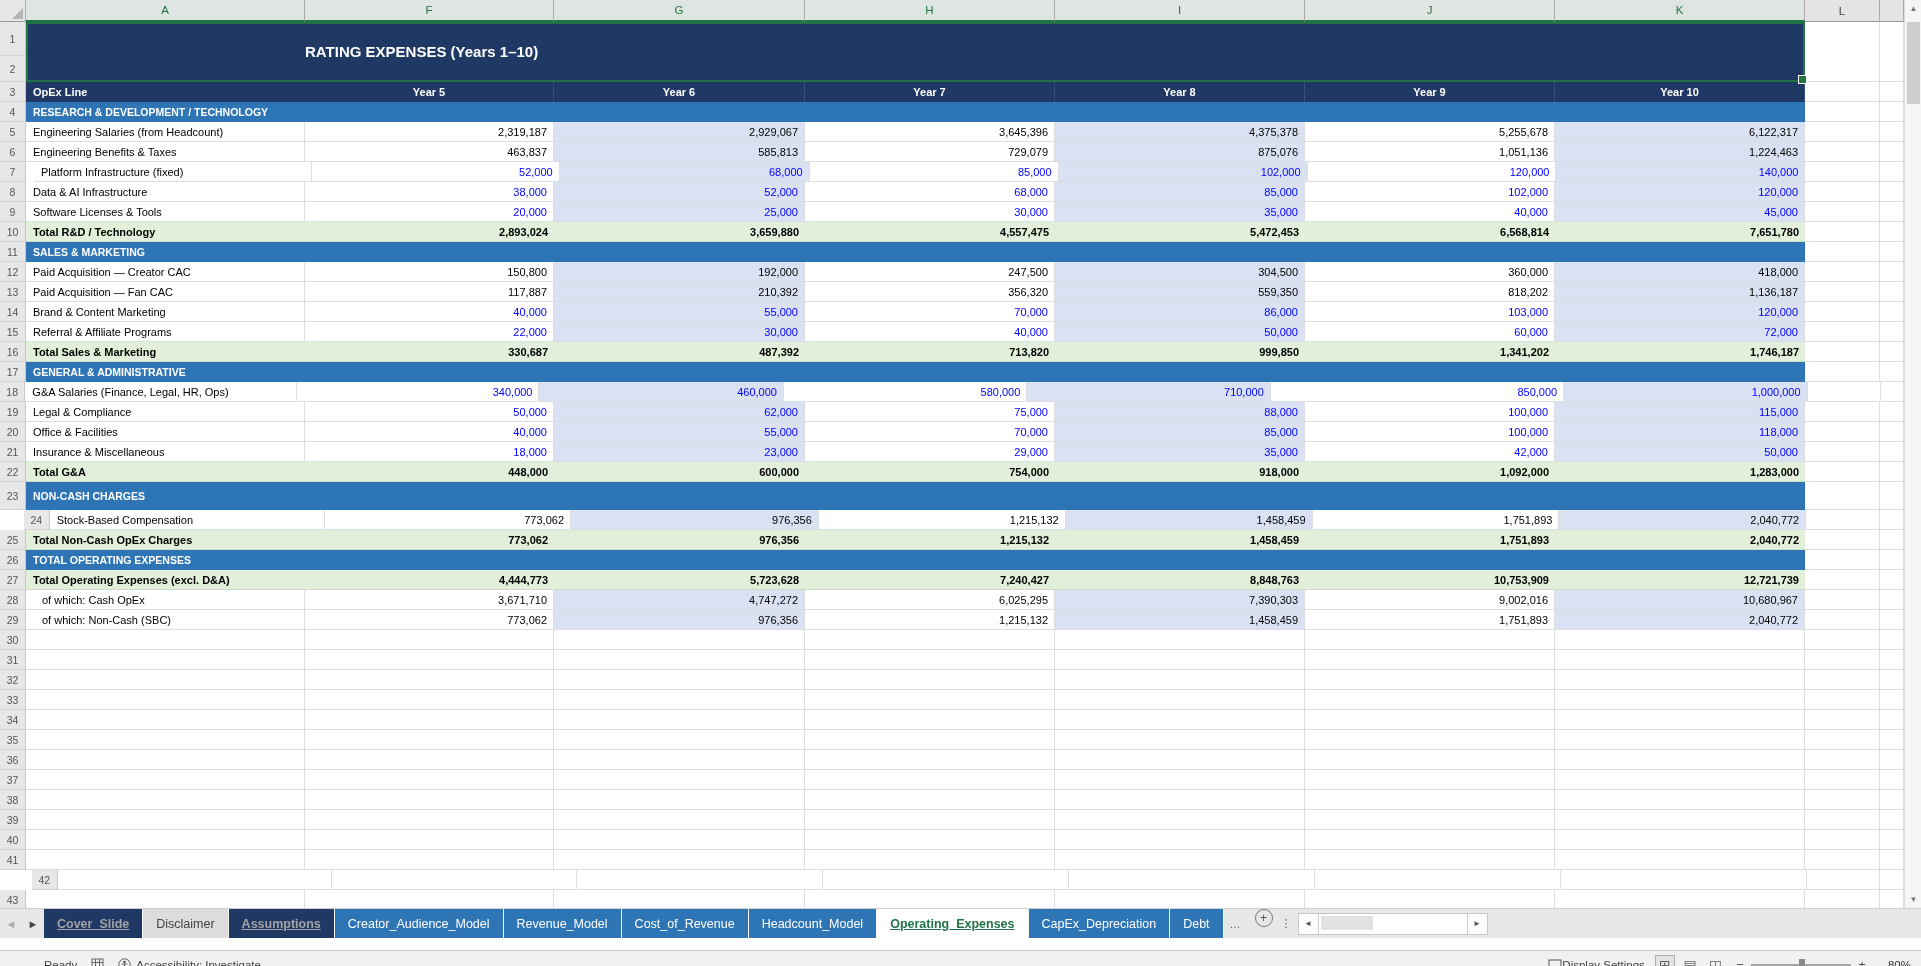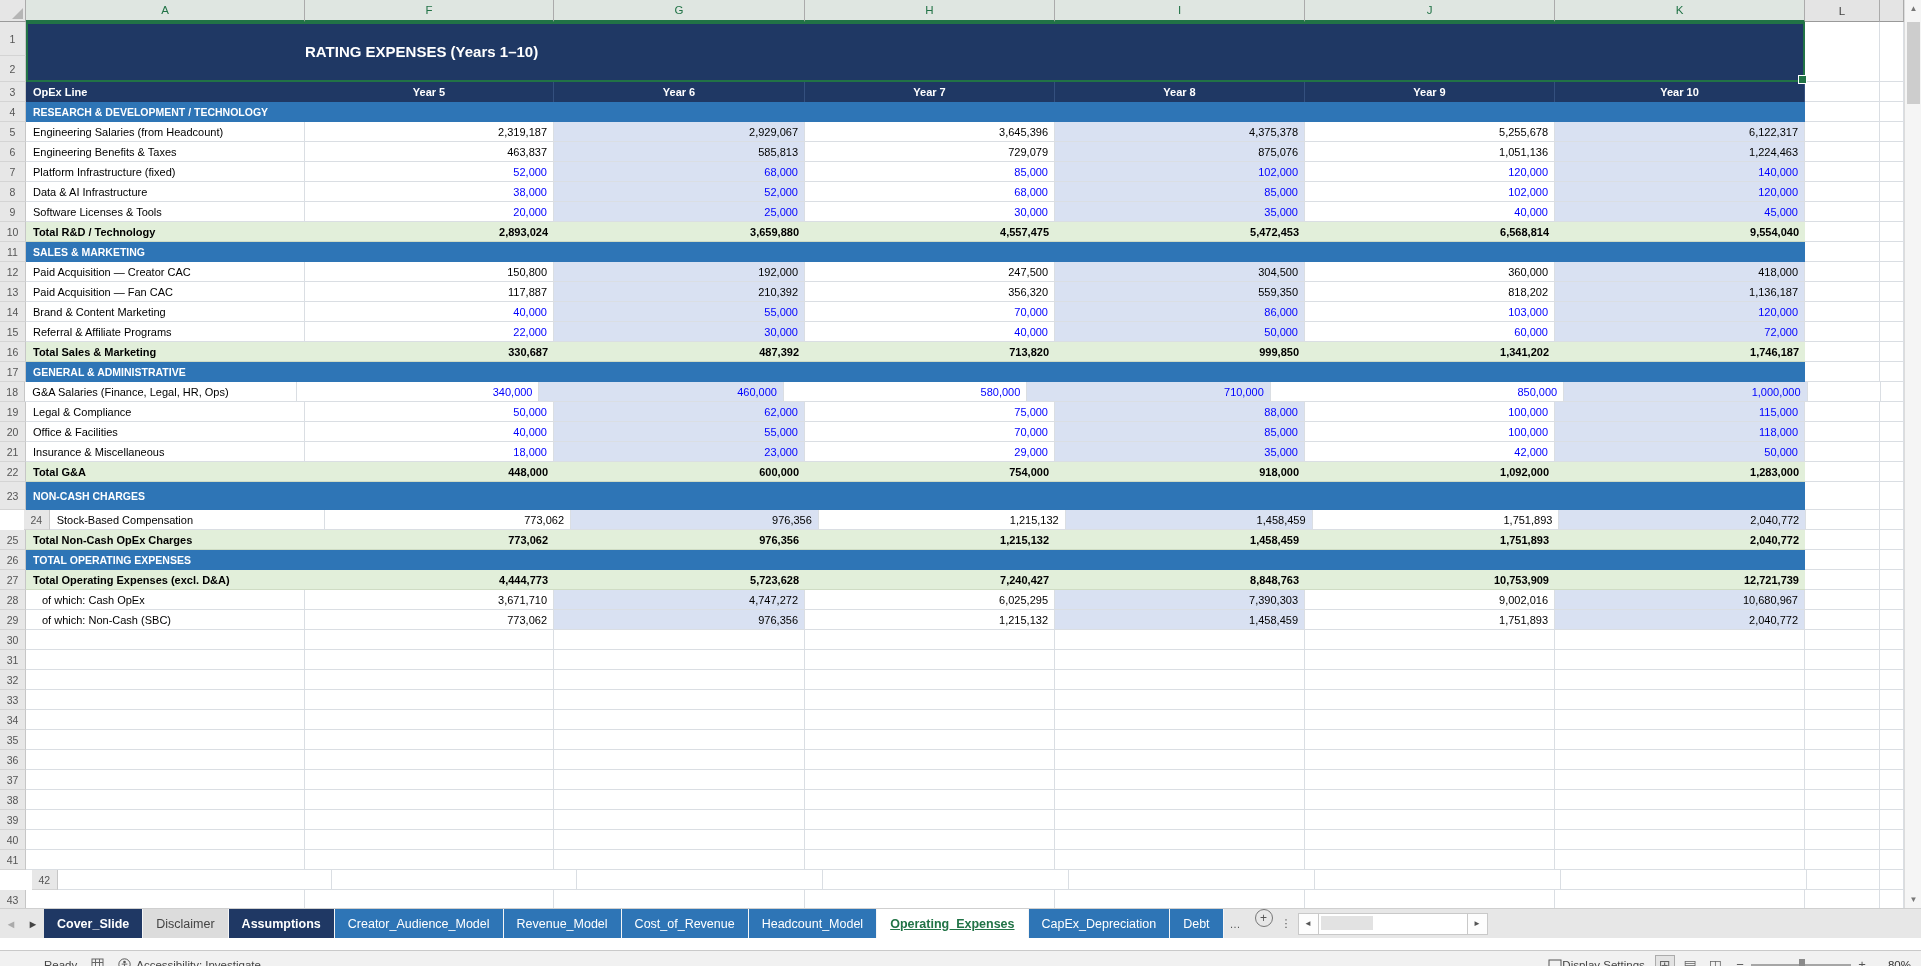--- a/index.html
+++ b/index.html
@@ -42,21 +42,21 @@
   .sbtn{width:17px;height:17px;display:flex;align-items:center;justify-content:center;color:#777;font-size:8px;background:#F5F5F5;}
   #vthumb{position:absolute;left:2px;top:22px;width:13px;height:82px;background:#CDCDCD;}
   #vdown{position:absolute;bottom:0;left:0;}
   
   #tabbar{position:absolute;left:0;top:908px;width:1921px;height:30px;background:#E7E7E7;display:flex;align-items:stretch;
           border-top:1px solid #CFCFCF;box-sizing:border-box;}
   .tabnav{width:22px;display:flex;align-items:center;justify-content:center;font-size:11px;color:#444;}
   .tabnav.dis{color:#ABABAB;}
   #tabs{display:flex;align-items:stretch;}
   .tab{display:flex;align-items:center;padding:0 13px;font-size:12.5px;border-right:1px solid #F5F5F5;cursor:default;}
-  .tab.navy{background:var(--xl-navy);color:#ffffff;}
+  .tab.navy{background:var(--xl-navy);color:#a3a3a3;text-decoration:underline;}
   .tab.blue{background:var(--xl-blue);color:#fff;}
   .tab.grey{background:#DCDCDC;color:#444;}
   .tab.active{background:#fff;color:var(--xl-green);font-weight:bold;}
   .tab.active span{text-decoration:underline;}
   .tab.trunc{max-width:46px;overflow:hidden;}
   .tabmisc{display:flex;align-items:center;color:#555;}
   #newsheet{width:16px;height:16px;border:1px solid #777;border-radius:50%;display:flex;align-items:center;
             justify-content:center;font-size:12px;color:#555;margin:0 8px;}
   #hscroll{display:flex;align-items:center;margin-left:6px;}
   .hbtn{width:19px;height:20px;border:1px solid #C9C9C9;background:#FDFDFD;display:flex;align-items:center;justify-content:center;
@@ -151,21 +151,21 @@
         <div class="cell val grid band" style="width: 251px;">585,813</div>
         <div class="cell val grid" style="width: 250px;">729,079</div>
         <div class="cell val grid band" style="width: 250px;">875,076</div>
         <div class="cell val grid" style="width: 250px;">1,051,136</div>
         <div class="cell val grid band" style="width: 250px;">1,224,463</div>
         <div class="cell grid" style="width: 75px;"></div>
         <div class="cell grid" style="width: 24px;"></div>
       </div>
       <div class="row" style="height: 20px;">
         <div class="rn">7</div>
-        <div class="cell grid lab" style="width: 279px;">Platform Infrastructure (fixed)</div>
+        <div class="cell grid lab" style="width: 279px; margin-left: 8px;">Platform Infrastructure (fixed)</div>
         <div class="cell val grid bluetx" style="width: 249px;">52,000</div>
         <div class="cell val grid band bluetx" style="width: 251px;">68,000</div>
         <div class="cell val grid bluetx" style="width: 250px;">85,000</div>
         <div class="cell val grid band bluetx" style="width: 250px;">102,000</div>
         <div class="cell val grid bluetx" style="width: 250px;">120,000</div>
         <div class="cell val grid band bluetx" style="width: 250px;">140,000</div>
         <div class="cell grid" style="width: 75px;"></div>
         <div class="cell grid" style="width: 24px;"></div>
       </div>
       <div class="row" style="height: 20px;">
@@ -193,21 +193,21 @@
         <div class="cell grid" style="width: 24px;"></div>
       </div>
       <div class="row" style="height: 20px;">
         <div class="rn">10</div>
         <div class="cell totalrow lab" style="width: 279px;">Total R&amp;D / Technology</div>
         <div class="cell val totalrow" style="width: 249px;">2,893,024</div>
         <div class="cell val totalrow" style="width: 251px;">3,659,880</div>
         <div class="cell val totalrow" style="width: 250px;">4,557,475</div>
         <div class="cell val totalrow" style="width: 250px;">5,472,453</div>
         <div class="cell val totalrow" style="width: 250px;">6,568,814</div>
-        <div class="cell val totalrow" style="width: 250px;">9,554,040</div>
+        <div class="cell val totalrow" style="width: 250px;">7,651,780</div>
         <div class="cell grid" style="width: 75px;"></div>
         <div class="cell grid" style="width: 24px;"></div>
       </div>
       <div class="row" style="height: 20px;">
         <div class="rn">11</div>
         <div class="cell sectionrow lab" style="width: 1779px;">SALES &amp; MARKETING</div>
         <div class="cell grid" style="width: 75px;"></div>
         <div class="cell grid" style="width: 24px;"></div>
       </div>
       <div class="row" style="height: 20px;">

